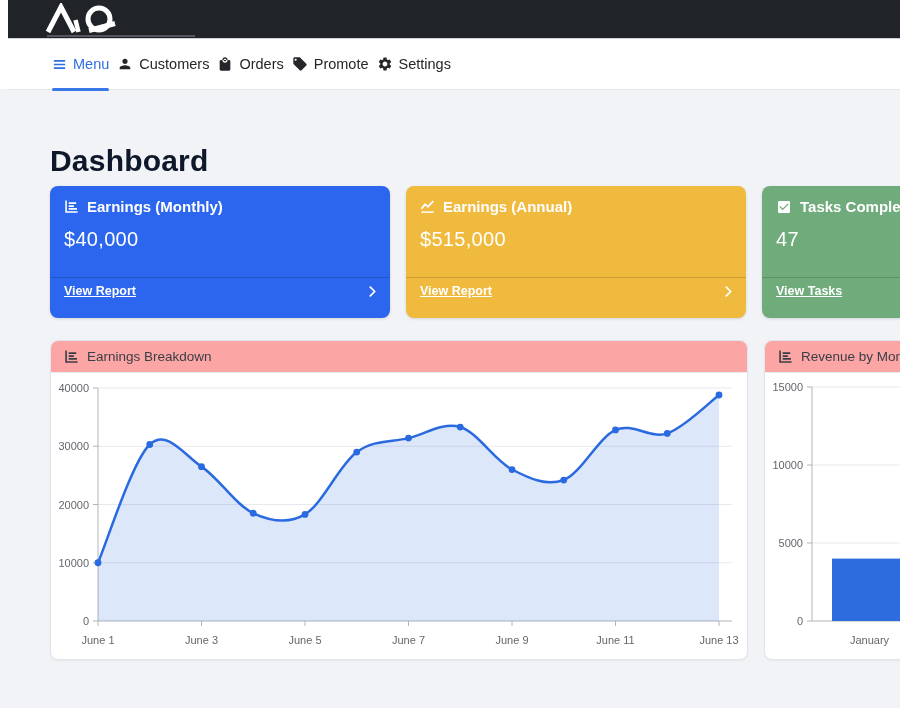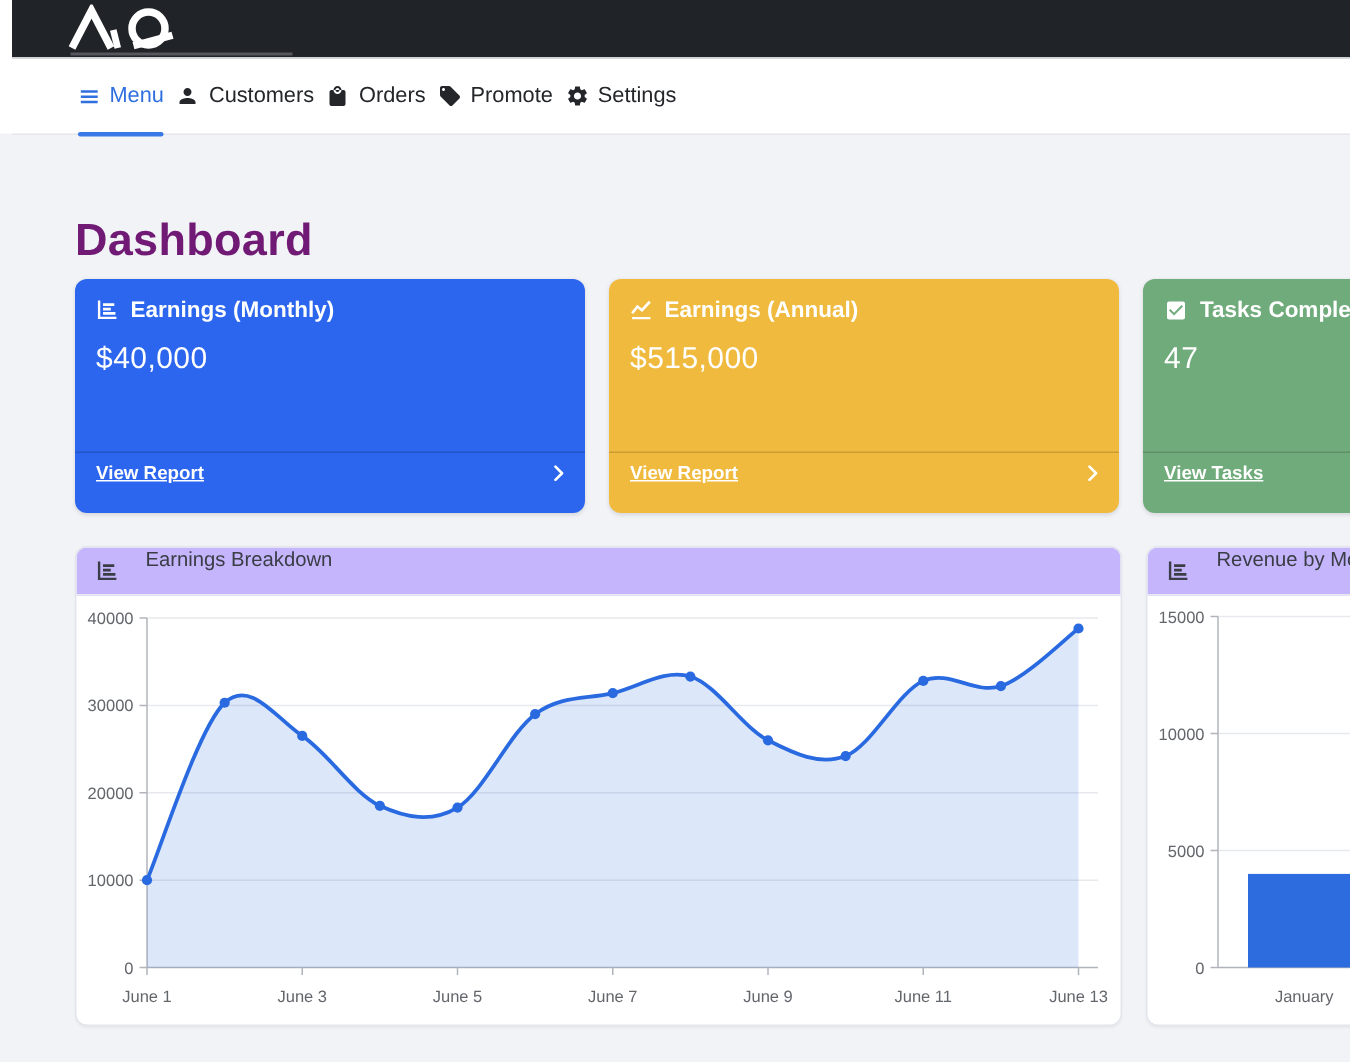--- a/index.html
+++ b/index.html
@@ -15,34 +15,34 @@
   .logo-underline{position:absolute;left:39px;top:35px;width:148px;height:2px;background:#54575d;}
   .navbar{
     position:absolute;top:39px;left:8px;right:0;height:50px;background:#fff;
     border-bottom:1px solid #e5e6ea;display:flex;align-items:center;gap:8px;padding-left:44px;
   }
   .nav-item{display:flex;align-items:center;gap:6px;font-size:14.5px;color:#24262a;cursor:pointer;position:relative;height:100%;font-weight:500;}
   .nav-item svg{display:block;}
   .nav-item.active{color:#2f6fdf;}
   .nav-item.active::after{content:"";position:absolute;left:0;right:0;bottom:-2px;height:3px;background:#3b78e7;border-radius:3px;}
   main{position:absolute;top:90px;left:0;right:0;padding-top:55px;}
-  h1.page-title{margin:0 0 0 50px;font-size:30px;line-height:32px;font-weight:600;color:#701a75;letter-spacing:.2px;}
+  h1.page-title{margin:0 0 0 50px;font-size:30px;line-height:32px;font-weight:600;color:#0f172a;letter-spacing:.2px;}
   .cards{margin:9px 0 0 50px;display:flex;gap:16px;width:1100px;}
-  .stat-card{width:340px;height:156px;border-radius:8px;color:#fff;display:flex;flex-direction:column;flex:none;box-shadow:0 1px 3px rgba(0,0,0,.12);}
+  .stat-card{width:340px;height:132px;border-radius:8px;color:#fff;display:flex;flex-direction:column;flex:none;box-shadow:0 1px 3px rgba(0,0,0,.12);}
   .stat-body{padding:12px 14px 0;}
   .stat-head{display:flex;align-items:center;gap:8px;font-size:15px;font-weight:700;}
   .stat-head svg{display:block;}
   .stat-value{margin-top:13px;font-size:20px;font-weight:400;letter-spacing:.3px;}
   .stat-footer{margin-top:auto;border-top:1px solid rgba(0,0,0,.16);display:flex;align-items:center;justify-content:space-between;padding:6px 14px 20px;font-size:12.5px;font-weight:700;}
   .stat-link{color:#fff;text-decoration:underline;cursor:pointer;}
   .charts{margin:22px 0 0 50px;display:flex;gap:16px;width:1100px;}
   .chart-card{background:#fff;border:1px solid #e2e5ec;border-radius:8px;flex:none;overflow:hidden;box-shadow:0 1px 2px rgba(0,0,0,.05);height:318px;}
   .chart-card.wide{width:696px;}
   .chart-card.narrow{width:340px;}
-  .chart-head{height:31px;background:#c4b5fd;border-bottom:1px solid #e8eaef;display:flex;gap:18px;padding:0 13px;font-size:13.5px;color:#3a3d45;}
+  .chart-head{height:31px;background:#fca5a5;border-bottom:1px solid #e8eaef;display:flex;align-items:center;gap:8px;padding:0 13px;font-size:13.5px;color:#3a3d45;}
   .chart-head svg{display:block;}
   .chart-body{position:relative;}
   .chart-body svg{display:block;}
 </style>
 </head>
 <body>
 
 <div class="top-white"></div>
 
 <header class="topbar">

